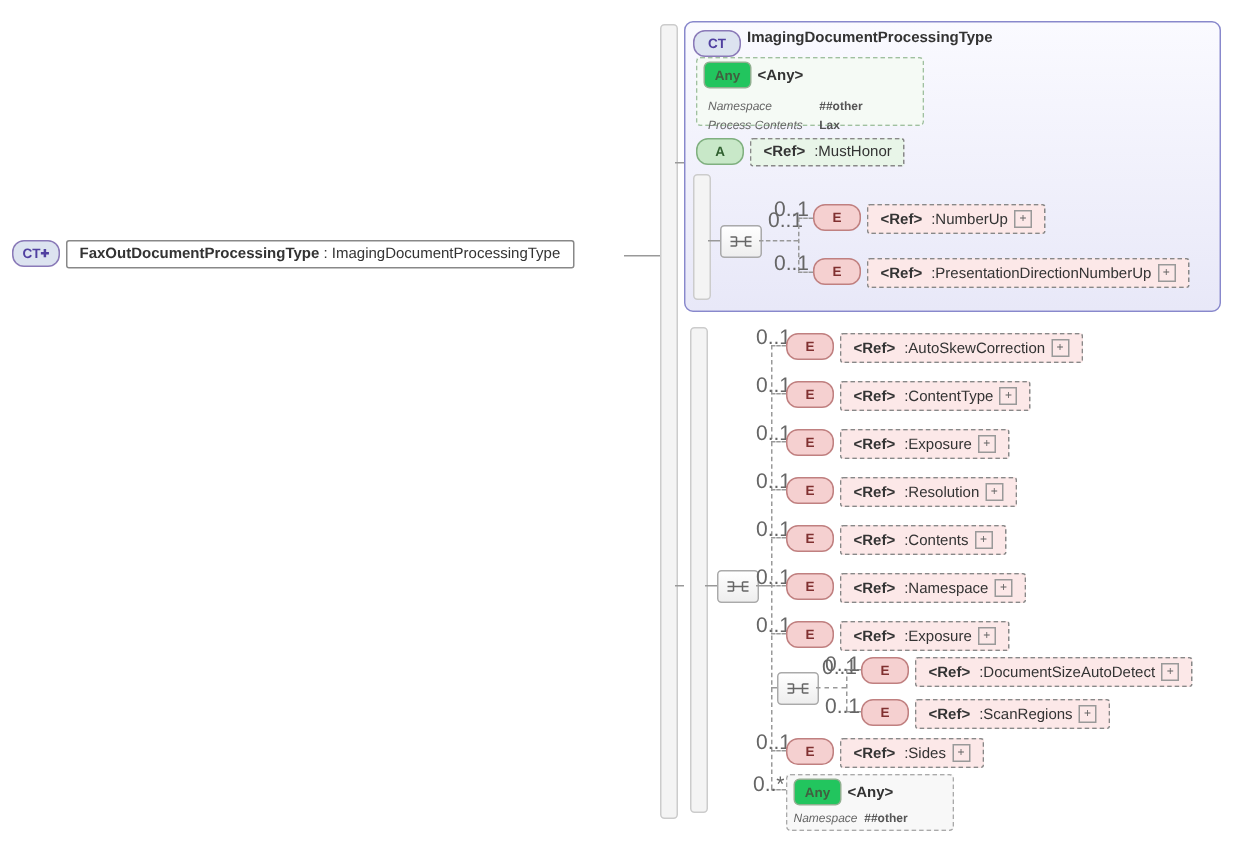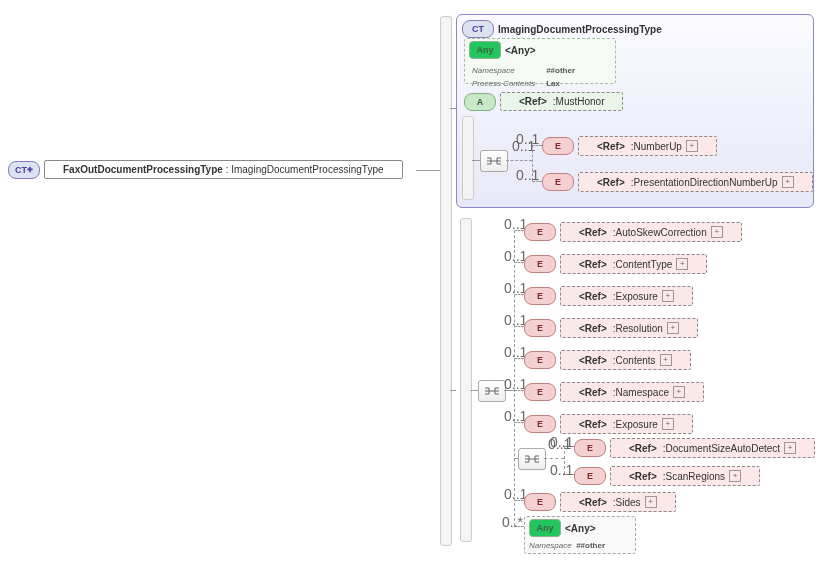--- a/index.html
+++ b/index.html
@@ -1,22 +1,22 @@
 <!DOCTYPE html>
 <html><head>
 <meta charset="utf-8">
 <style>
 body{margin:0;padding:8px;font-family:Verdana,Arial,sans-serif;font-size:10px;background:#fff;color:#333;position:relative;width:823px;height:570px}
-.node{position:absolute;display:flex;align-items:center}
+.node{position:absolute;display:flex;align-items:flex-start}
 .badge{display:inline-flex;align-items:center;justify-content:center;min-width:22px;height:16px;border-radius:8px;font-size:9px;font-weight:bold;margin-right:4px;padding:0 4px}
 .badge.ct{background:#dce3f0;border:1.5px solid #8a7ab8;color:#5040a0}
 .badge.e{background:#f5d0d0;border:1.5px solid #c08080;color:#803030}
 .badge.a{background:#c8e8c8;border:1.5px solid #80b080;color:#306030}
 .badge.any{background:#22c55e;border:1.5px solid #90b090;color:#406040;border-radius:4px}
-.box{border:1px solid #888;padding:3px 18px;background:#fff;display:inline-flex;align-items:center;border-radius:2px}
+.box{border:1px solid #888;padding:3px 8px;background:#fff;display:inline-flex;align-items:center;border-radius:2px}
 .box.dashed{border-style:dashed}
 .box.pink{background:#fce8e8}
 .box.green{background:#e8f5e8}
 .retag{font-weight:bold;margin-right:6px}
 .expand{display:inline-block;width:10px;height:10px;border:1px solid #999;font-size:8px;line-height:10px;text-align:center;margin-left:4px;color:#666}
 .seqbox{position:absolute;width:26px;height:20px;border:1px solid #aaa;background:linear-gradient(#fff,#eee);border-radius:3px;display:flex;align-items:center;justify-content:center}
 .seqbox svg{width:18px;height:14px}
 .card{position:absolute;font-size:14px;color:#666}
 .bigbox{position:absolute;border:1px solid #8888cc;border-radius:6px;background:linear-gradient(#fafaff,#e8e8f8)}
 .anybox{position:absolute;border:1px dashed #a0c0a0;background:#f5faf5;border-radius:3px}

